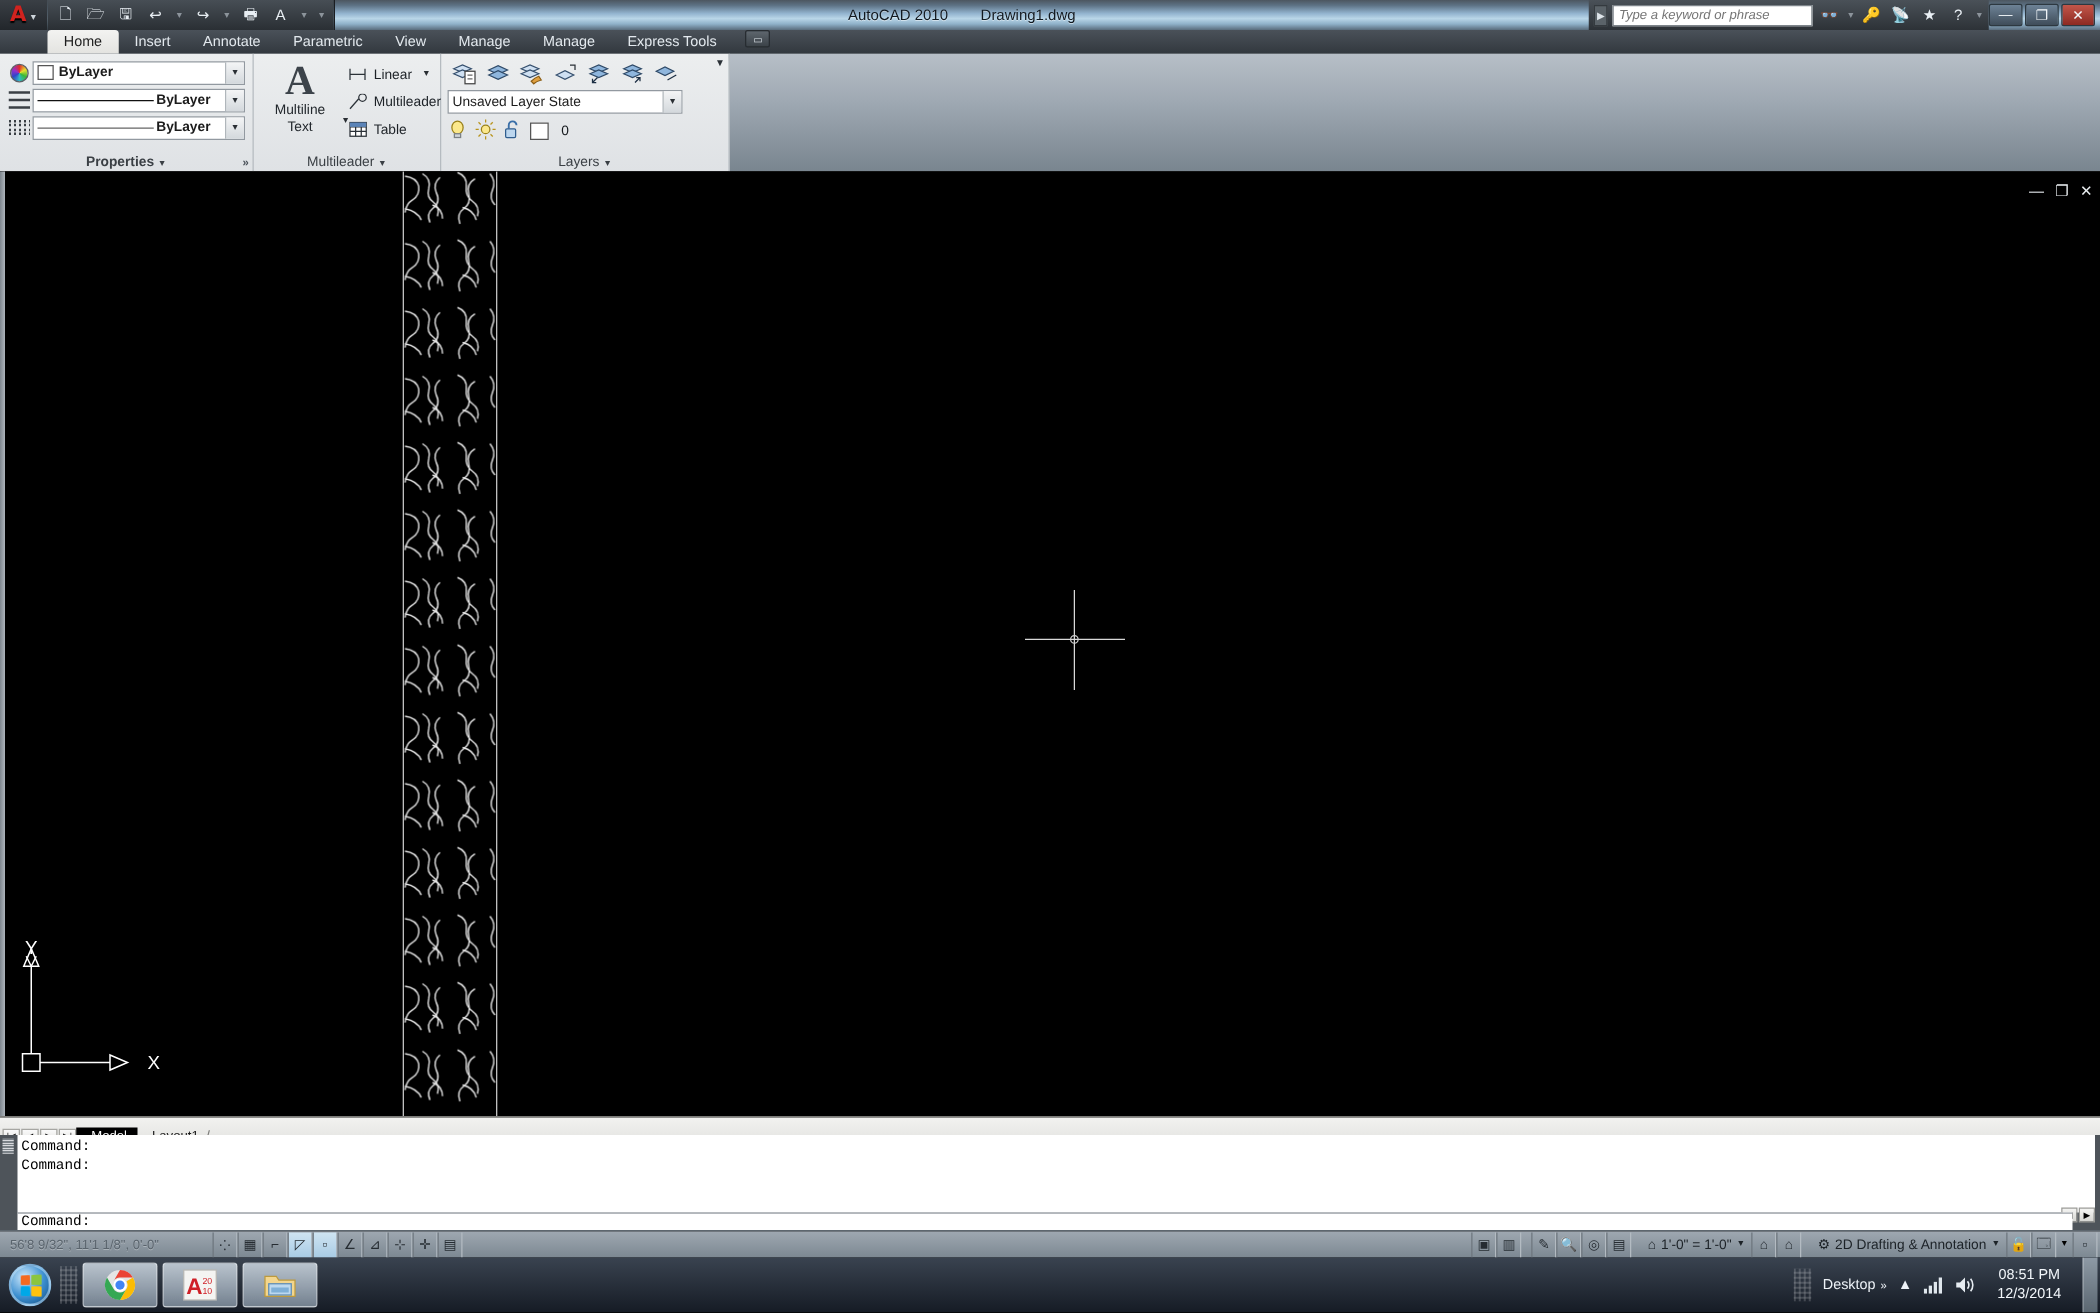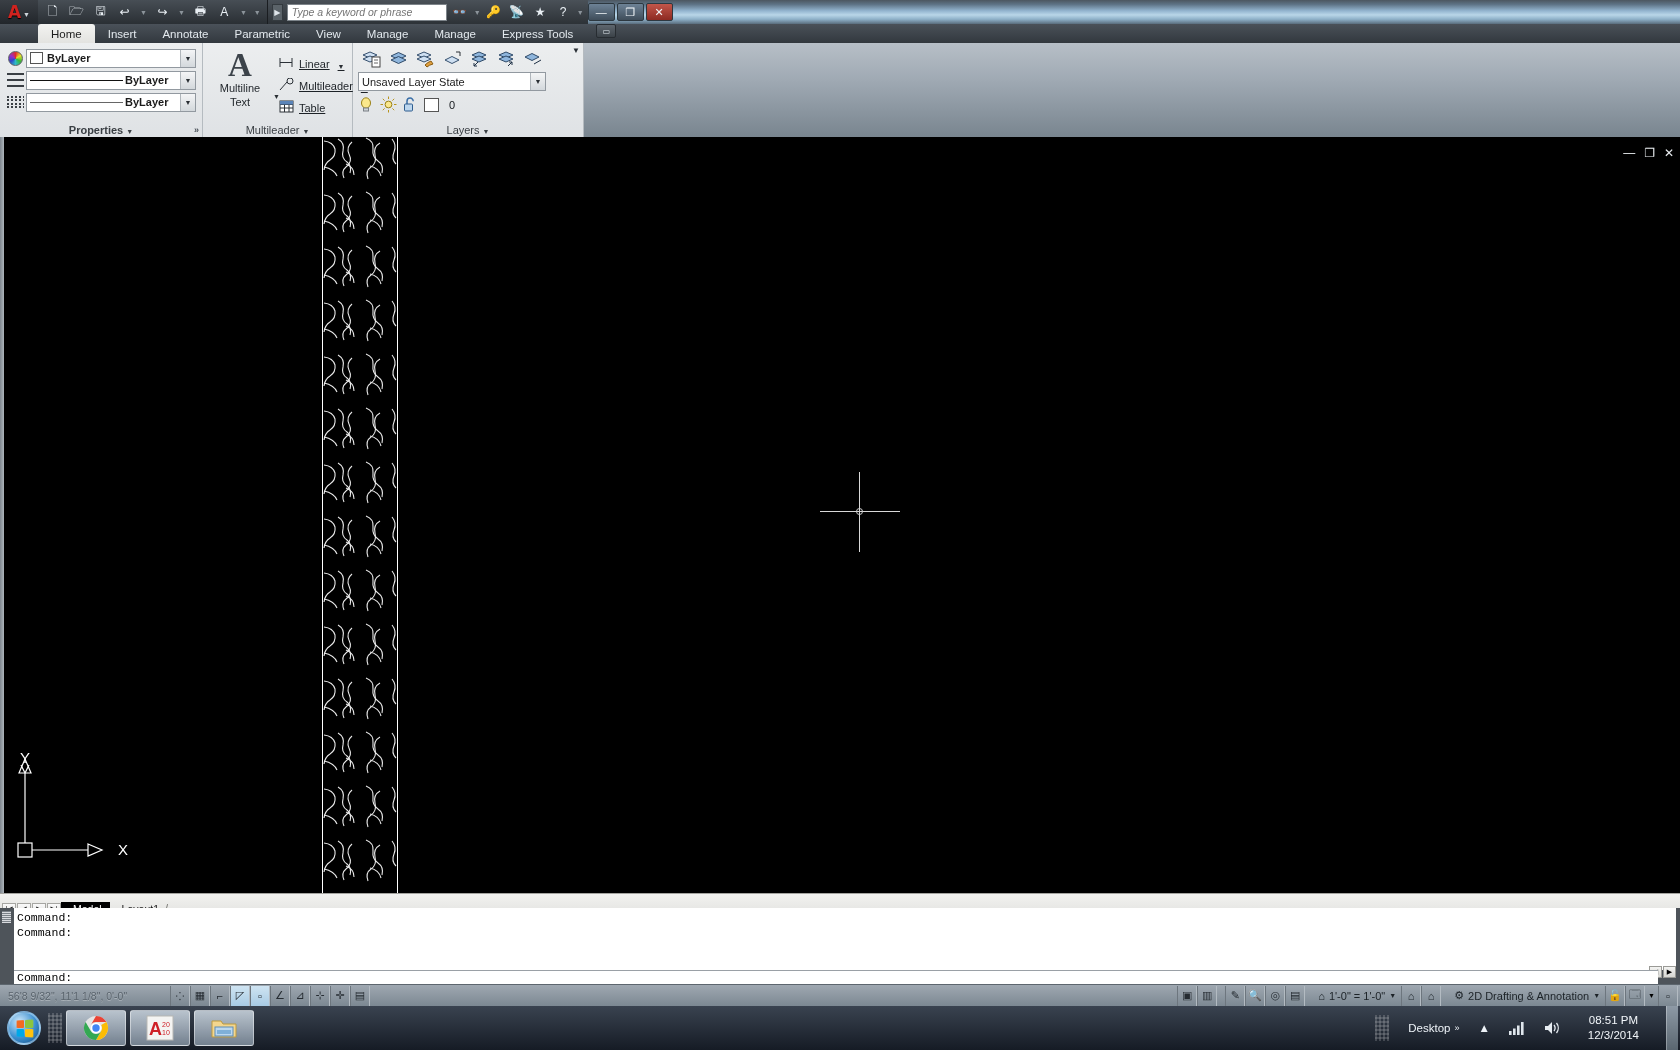--- a/index.html
+++ b/index.html
@@ -83,22 +83,22 @@
   .lt2 i{ display:block; height:2px; background:repeating-linear-gradient(90deg,#3a3f44 0 2px,transparent 2px 4px); }
 
   
   #p-anno{ left:203px; width:150px; }
   .mtext-btn{ position:absolute; left:6px; top:4px; width:62px; height:68px;
     display:flex; flex-direction:column; align-items:center; }
   .mtext-A{ font-size:33px; color:#3c434a; line-height:32px; font-family:"Liberation Serif",serif;
     font-weight:bold; margin-top:2px;}
   .mtext-l{ font-size:11px; color:#23282d; line-height:14px; }
   .mt-caret{ position:absolute; left:70px; top:50px; font-size:7px; color:#2a2f34;}
-  .anno-item{ position:absolute; left:74px; height:21px; display:flex; align-items:flex-end;
-    font-size:11px; color:#1d2227; gap:4px;text-decoration:underline; }
+  .anno-item{ position:absolute; left:74px; height:21px; display:flex; align-items:center;
+    font-size:11px; color:#1d2227; gap:4px; }
   .ai-ico{ width:18px; height:16px; display:flex; align-items:center; justify-content:center;}
   .ai-caret{ font-size:7px; color:#2a2f34; margin-left:4px;}
 
   
   #p-layers{ left:353px; width:231px; }
   .lbtnrow{ position:absolute; left:5px; top:3px; display:flex; gap:1px;}
   .lbtn{ width:26px; height:24px; display:flex; align-items:center; justify-content:center;}
   .lstate{ position:absolute; left:5px; top:29px; width:188px; height:19px; }
   .ltoggles{ position:absolute; left:5px; top:52px; height:20px; display:flex;
     align-items:center; gap:6px; font-size:11px; color:#14181c;}
@@ -175,21 +175,21 @@
   .orb-glyph{ width:17px; height:17px; display:grid; grid-template-columns:1fr 1fr;
     grid-template-rows:1fr 1fr; gap:1.5px; transform:perspective(30px) rotateY(-11deg);}
   .orb-glyph i{ display:block; border-radius:1px;}
   .tb-grip{ width:14px; height:30px;
     background:repeating-linear-gradient(0deg,rgba(255,255,255,.34) 0 2px,transparent 2px 4px),
                repeating-linear-gradient(90deg,rgba(255,255,255,.34) 0 2px,transparent 2px 4px);
     background-size:4px 4px; opacity:.5; margin-right:4px;}
   .tbtn{ width:60px; height:36px; margin-right:4px; border-radius:3px;
     background:linear-gradient(180deg,rgba(214,224,234,.82),rgba(150,166,182,.72));
     border:1px solid rgba(255,255,255,.45); display:flex; align-items:center; justify-content:center;}
-  .tray{ margin-left:auto; display:flex; align-items:center; height:44px; padding-right:2px; gap:19px;}
+  .tray{ margin-left:auto; display:flex; align-items:center; height:44px; padding-right:2px; gap:9px;}
   .tray-txt{ font-size:11.5px; color:#eef3f8; display:flex; align-items:center; gap:4px;}
   .clock{ font-size:11.5px; color:#f2f6fa; text-align:center; line-height:15px; padding:0 8px;}
   .showdesk{ width:12px; height:44px; background:linear-gradient(180deg,#8e9aa6,#5a6670);
     border-left:1px solid rgba(255,255,255,.3); }
 </style>
 </head>
 <body>
 
 <div class="titlebar">
   <div class="app-logo">
@@ -201,20 +201,24 @@
     <span class="qicon">🗁</span>
     <span class="qicon">🖫</span>
     <span class="qicon">↩</span>
     <span class="qsep">▼</span>
     <span class="qicon">↪</span>
     <span class="qsep">▼</span>
     <span class="qicon">🖶</span>
     <span class="qicon">A</span>
     <span class="qsep">▼</span>
     <span class="qsep">▼</span>
+  </div>
+  <div class="title-text">
+    <span>AutoCAD 2010</span>
+    <span>Drawing1.dwg</span>
   </div>
   <div class="searchwrap">
     <span class="s-caret">▶</span>
     <input class="searchbox" placeholder="Type a keyword or phrase" style="">
     <span class="sicon">👓</span>
     <span class="qsep">▼</span>
     <span class="sicon">🔑</span>
     <span class="sicon">📡</span>
     <span class="sicon">★</span>
     <span class="sicon">?</span>

